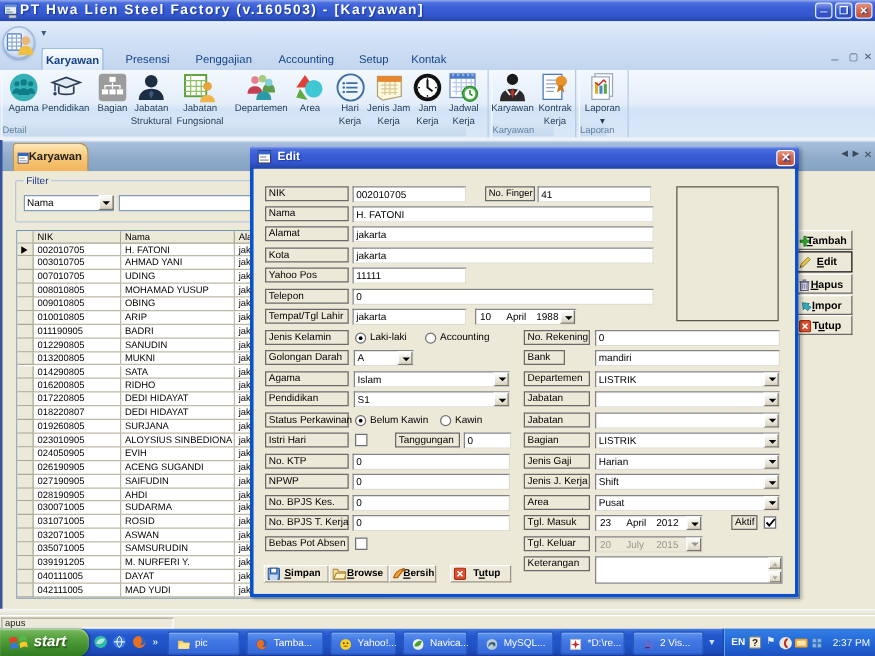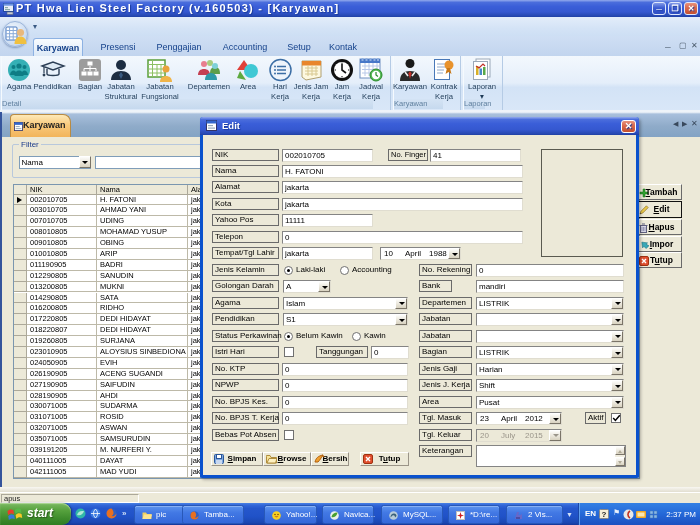--- a/index.html
+++ b/index.html
@@ -528,21 +528,21 @@
         <path d="M5.5 0.5 a5 5 0 1 0 5 5 C9.5 7.5 7.5 8.5 5.8 8 C8.3 6.5 8 3 5.5 0.5" fill="#e87020"></path>
       </svg>
       <div style="position:absolute;left:122px;top:6px;color:#cfe0f8;font-size:8px;font-weight:bold">»</div>
   <div class="tbtn" style="left:134px;width:58px">
         <svg width="10" height="9" viewBox="0 0 10 9">
           <path d="M0.5 1.5 h3.5 l1 1.5 h4.5 v5 h-9 Z" fill="#f0d060"></path>
           <path d="M0.5 8 L2 3.5 h8 L8.7 8 Z" fill="#fce490"></path>
         </svg>
         <span>pic</span>
       </div>
-      <div class="tbtn" style="left:182px;width:62px">
+      <div class="tbtn" style="left:197px;width:62px">
         <svg width="9" height="9" viewBox="0 0 9 9">
           <circle cx="4.5" cy="4.5" r="4.3" fill="#3060c0"></circle>
           <path d="M4.5 0.5 a4 4 0 1 0 4 4 C8 6 6.5 7 4.8 6.5 C6.8 5.2 6.5 2.5 4.5 0.5" fill="#e87020"></path>
         </svg>
         <span>Tamba...</span>
       </div>
       <div class="tbtn" style="left:264px;width:53px">
         <svg width="9" height="9" viewBox="0 0 9 9">
           <circle cx="4.5" cy="4.5" r="4.3" fill="#f8d020"></circle>
           <circle cx="3" cy="3.5" r="0.7" fill="#603000"></circle>

